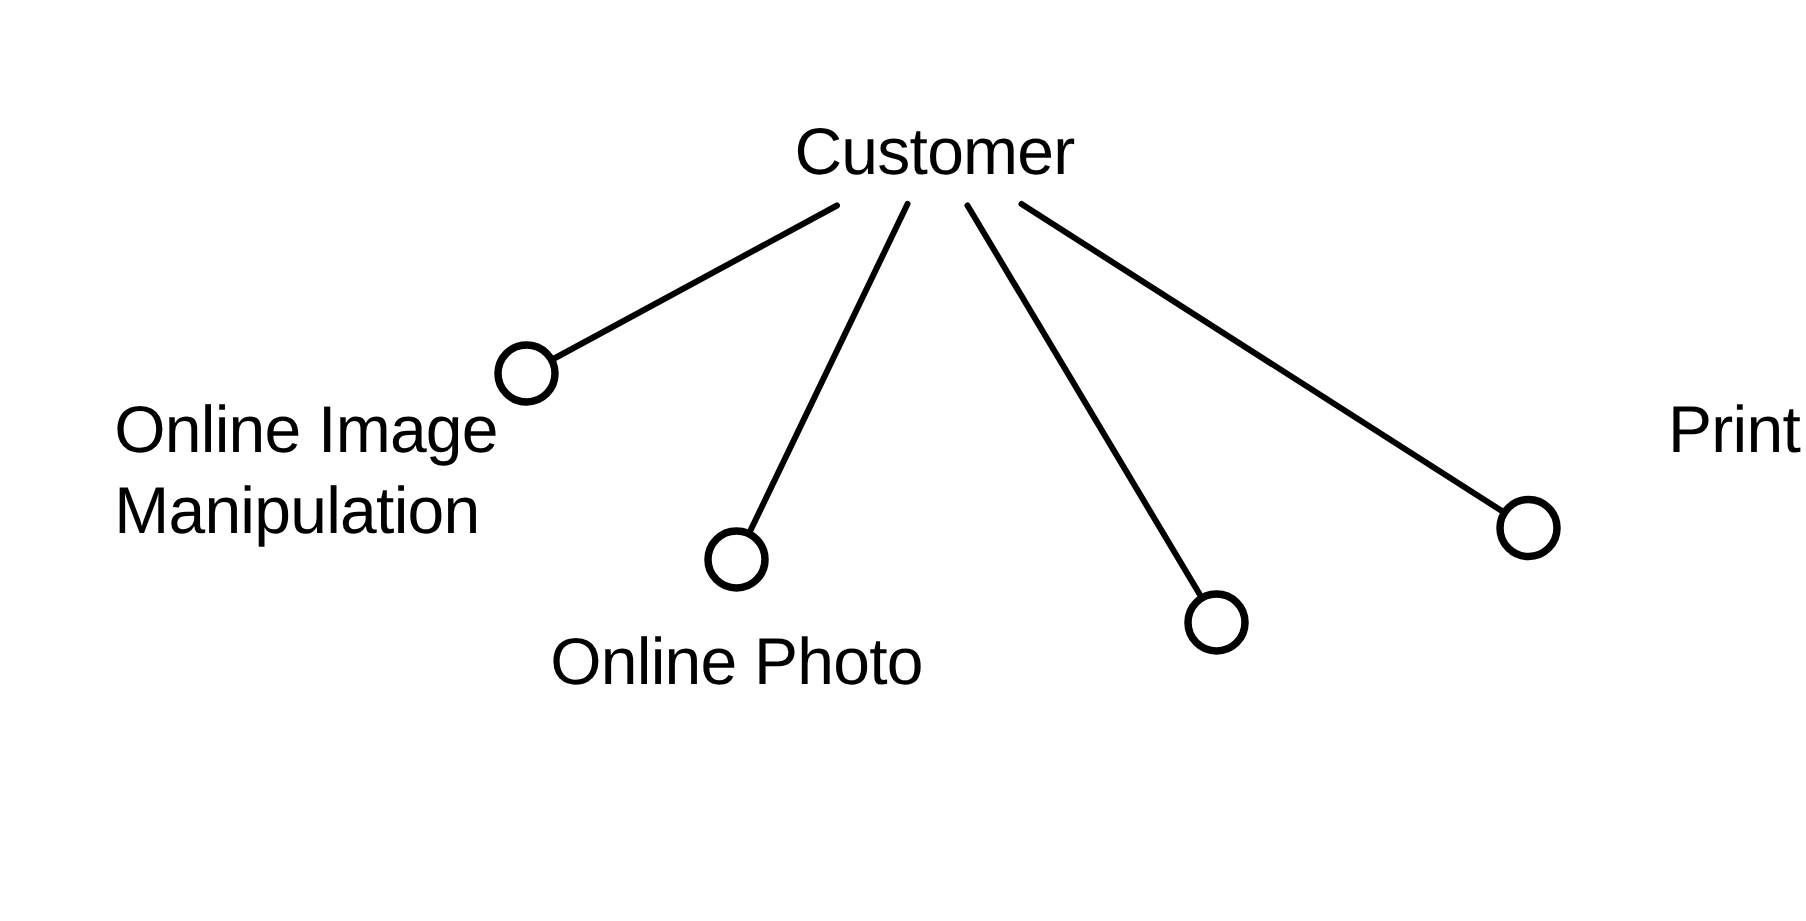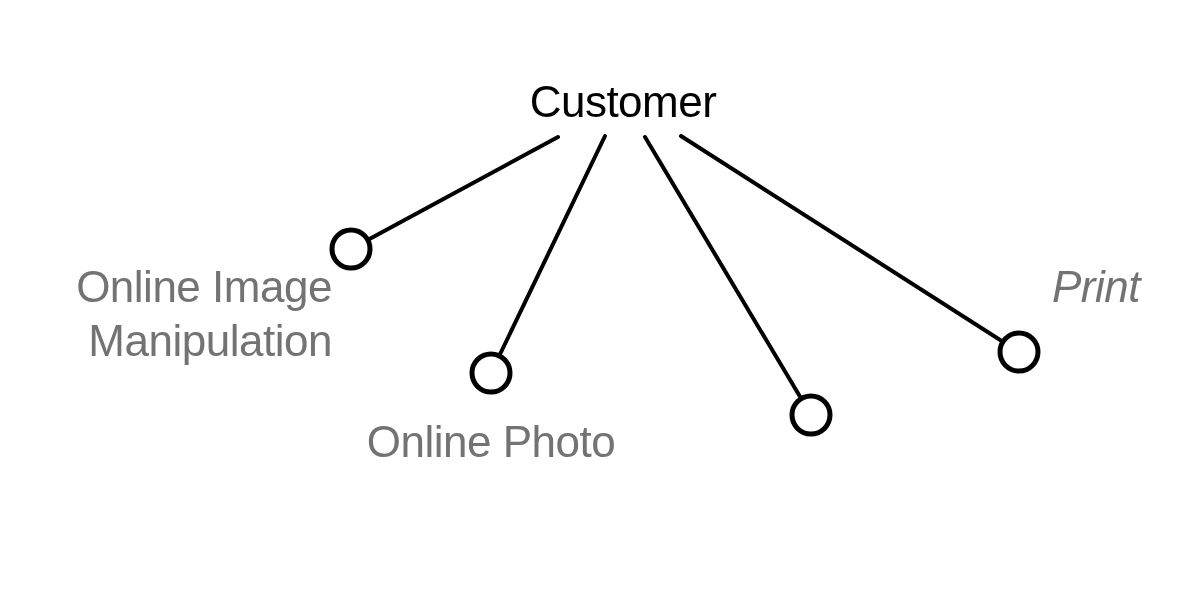--- a/index.html
+++ b/index.html
@@ -18,24 +18,24 @@
   .edges-layer {
     position: absolute;
     left: 0;
     top: 0;
     width: 1204px;
     height: 614px;
   }
   .node-label {
     position: absolute;
     transform: translate(-50%, -50%);
-    color: #737373;
+    color: #000000;
     font-size: 44px;
     line-height: 1.22;
-    text-align: right;
+    text-align: left;
     white-space: pre-line;
     letter-spacing: -0.5px;
   }
   .root-label {
     position: absolute;
     transform: translate(-50%, -50%);
     color: #000000;
     font-size: 44px;
     line-height: 1.1;
     text-align: center;
@@ -62,15 +62,15 @@
 
   <div class="root-label" style="left:623px; top:102px;">Customer</div>
 
   <div class="node-label" style="left:204px; top:314px;">Online Image
 Manipulation</div>
 
   <div class="node-label" style="left:491px; top:469px;">Online Photo
 Storage</div>
 
 
-  <div class="node-label" style="left:1096px; top:287px;font-style:italic;">Print</div>
+  <div class="node-label" style="left:1156px; top:287px;">Print</div>
 
 </div>
 
 </body></html>

